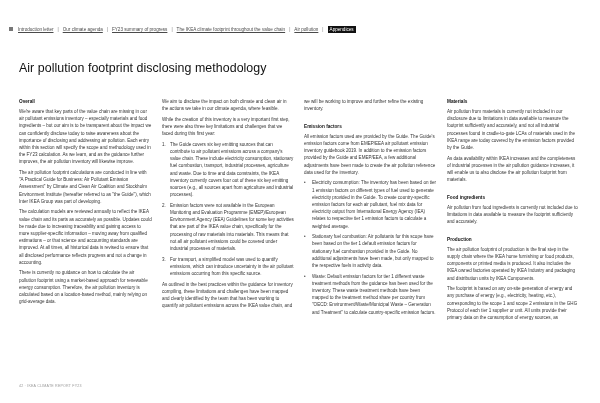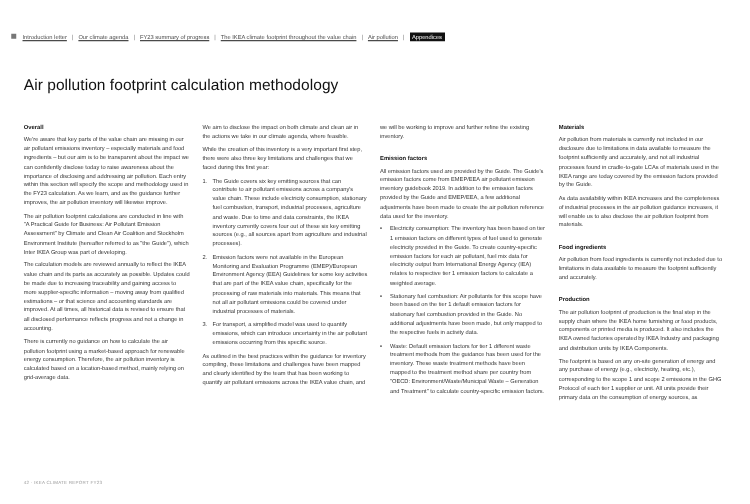--- a/index.html
+++ b/index.html
@@ -43,21 +43,21 @@
   <span class="sep">|</span>
   <a>FY23 summary of progress</a>
   <span class="sep">|</span>
   <a>The IKEA climate footprint throughout the value chain</a>
   <span class="sep">|</span>
   <a>Air pollution</a>
   <span class="sep">|</span>
   <a class="active">Appendices</a>
 </nav>
 
-<h1 class="title">Air pollution footprint calculation methodology</h1>
+<h1 class="title">Air pollution footprint disclosing methodology</h1>
 
 <section class="col col1">
   <h3>Overall</h3>
   <p>We're aware that key parts of the value chain are missing in our air pollutant emissions inventory – especially materials and food ingredients – but our aim is to be transparent about the impact we can confidently disclose today to raise awareness about the importance of disclosing and addressing air pollution. Each entry within this section will specify the scope and methodology used in the FY23 calculation. As we learn, and as the guidance further improves, the air pollution inventory will likewise improve.</p>
   <p>The air pollution footprint calculations are conducted in line with "A Practical Guide for Business: Air Pollutant Emission Assessment" by Climate and Clean Air Coalition and Stockholm Environment Institute (hereafter referred to as "the Guide"), which Inter IKEA Group was part of developing.</p>
   <p>The calculation models are reviewed annually to reflect the IKEA value chain and its parts as accurately as possible. Updates could be made due to increasing traceability and gaining access to more supplier-specific information – moving away from qualified estimations – or that science and accounting standards are improved. At all times, all historical data is revised to ensure that all disclosed performance reflects progress and not a change in accounting.</p>
   <p>There is currently no guidance on how to calculate the air pollution footprint using a market-based approach for renewable energy consumption. Therefore, the air pollution inventory is calculated based on a location-based method, mainly relying on grid-average data.</p>
 </section>
 
 <section class="col col2">

